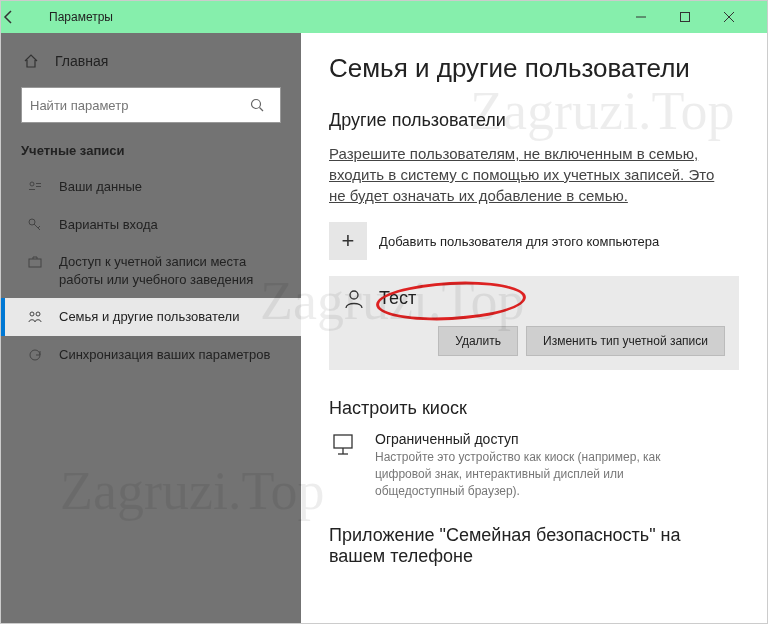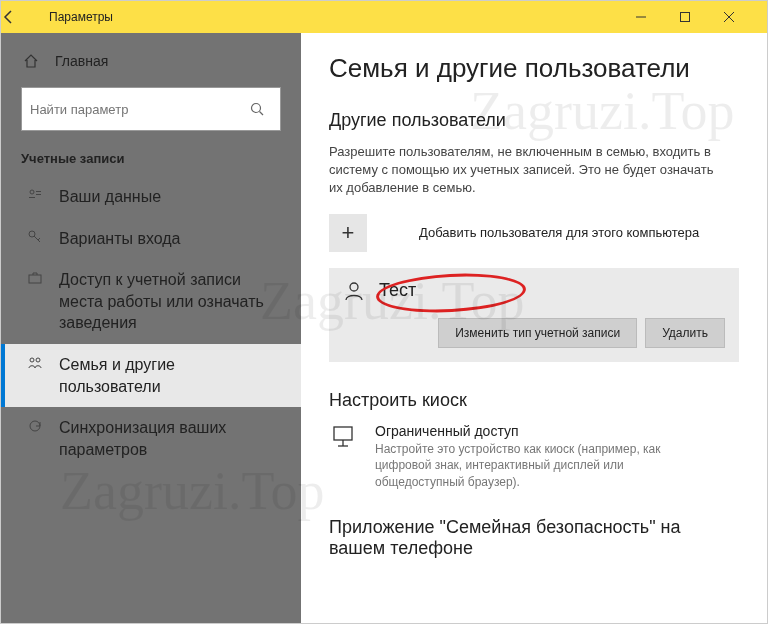--- a/index.html
+++ b/index.html
@@ -1,42 +1,42 @@
 <!DOCTYPE html>
 <html><head>
 <meta charset="utf-8">
 <style>
 * { margin: 0; padding: 0; box-sizing: border-box; font-family: "Segoe UI", Tahoma, sans-serif; }
 body { width: 768px; height: 624px; overflow: hidden; background: #fff; position: relative; }
 .window { width: 100%; height: 100%; display: flex; flex-direction: column; border: 1px solid #ccc; }
-.titlebar { height: 32px; display: flex; align-items: center; background: #fde047; }
+.titlebar { height: 32px; display: flex; align-items: center; background: #86efac; }
 .titlebar .back { width: 44px; text-align: center; font-size: 16px; color: #333; cursor: pointer; }
 .titlebar .title { font-size: 12px; color: #222; padding-left: 4px; }
 .titlebar .spacer { flex: 1; }
 .titlebar .ctrl { width: 44px; text-align: center; font-size: 13px; color: #333; cursor: pointer; line-height: 32px; }
 .body { flex: 1; display: flex; overflow: hidden; }
 .sidebar { width: 300px; background: #737373; padding: 12px 0 0 0; display: flex; flex-direction: column; }
 .home-row { display: flex; align-items: center; padding: 8px 20px; font-size: 14px; color: #222; cursor: pointer; }
 .home-row .icon { width: 20px; margin-right: 14px; display: flex; justify-content: center; }
-.search { margin: 10px 20px 14px 20px; display: flex; align-items: center; border: 1px solid #999; background: #fff; height: 44px; }
+.search { margin: 10px 20px 14px 20px; display: flex; align-items: center; border: 1px solid #999; background: #fff; height: 36px; }
 .search input { flex: 1; border: none; outline: none; padding: 0 8px; font-size: 13px; background: transparent; }
 .search .sicon { width: 30px; text-align: center; color: #666; font-size: 14px; }
 .section-title { padding: 6px 20px 10px 20px; font-size: 13px; font-weight: 600; color: #222; }
 .nav { display: flex; flex-direction: column; }
-.nav-item { display: flex; align-items: flex-start; padding: 10px 20px; font-size: 16px; color: #222; cursor: pointer; border-left: 4px solid transparent; line-height: 1.35; }
+.nav-item { display: flex; align-items: flex-start; padding: 10px 20px; font-size: 13px; color: #222; cursor: pointer; border-left: 4px solid transparent; line-height: 1.35; }
 .nav-item.active { border-left-color: #0078d4; background: #e8e8e8; }
 .nav-item .nicon { width: 20px; margin-right: 14px; display: flex; justify-content: center; color: #444; flex-shrink: 0; margin-top: 1px; }
 .nav-item .nlabel { flex: 1; }
 .content { flex: 1; padding: 20px 28px 0 28px; overflow: hidden; color: #222; }
 .content h1 { font-size: 26px; font-weight: 400; margin-bottom: 26px; }
 .content h2 { font-size: 18px; font-weight: 400; margin-bottom: 12px; margin-top: 4px; }
-.content p.desc { font-size: 13px; color: #444; line-height: 1.4; max-width: 400px; margin-bottom: 16px; }
+.content p.desc { font-size: 15px; color: #444; line-height: 1.4; max-width: 400px; margin-bottom: 16px; text-decoration: underline; }
 .add-row { display: flex; align-items: center; margin-bottom: 16px; cursor: pointer; }
 .add-row .plus { width: 38px; height: 38px; background: #e6e6e6; display: flex; align-items: center; justify-content: center; font-size: 22px; color: #333; margin-right: 12px; }
-.add-row .label { font-size: 13px; color: #222; margin-left: 40px; }
+.add-row .label { font-size: 13px; color: #222; }
 .user-card { background: #eaeaea; padding: 12px 14px 14px 14px; margin-bottom: 28px; position: relative; }
 .user-head { display: flex; align-items: flex-start; }
 .user-head .uicon { width: 26px; margin-right: 10px; color: #333; }
 .user-head .uname { font-size: 18px; color: #222; }
 .user-head .utype { font-size: 12px; color: #777; margin-top: 2px; }
 .user-actions { display: flex; justify-content: flex-end; gap: 8px; margin-top: 16px; }
 .btn { background: #cfcfcf; border: 1px solid #bbb; padding: 7px 16px; font-size: 12px; color: #222; cursor: pointer; }
 .kiosk-row { display: flex; align-items: flex-start; margin-bottom: 26px; }
 .kiosk-row .kicon { width: 32px; margin-right: 14px; color: #333; flex-shrink: 0; }
 .kiosk-row .ktitle { font-size: 14px; color: #222; margin-bottom: 2px; }
@@ -121,21 +121,21 @@
           </span>
           <span class="nlabel">Варианты входа</span>
         </div>
         <div class="nav-item">
           <span class="nicon">
             <svg width="16" height="16" viewBox="0 0 16 16">
                 <rect x="2" y="5" width="12" height="8" stroke="#444" fill="none"></rect>
                 <path d="M6 5 V3 H10 V5" stroke="#444" fill="none"></path>
               </svg>
           </span>
-          <span class="nlabel">Доступ к учетной записи места работы или означать заведения</span>
+          <span class="nlabel">Доступ к учетной записи места работы или учебного заведения</span>
         </div>
         <div class="nav-item active">
           <span class="nicon">
             <svg width="16" height="16" viewBox="0 0 16 16">
                 <circle cx="5" cy="5" r="2" stroke="#444" fill="none"></circle>
                 <circle cx="11" cy="5" r="2" stroke="#444" fill="none"></circle>
                 <path d="M2 13 C2 10 8 10 8 13 M8 13 C8 10 14 10 14 13" stroke="#444" fill="none"></path>
               </svg>
           </span>
           <span class="nlabel">Семья и другие пользователи</span>
@@ -169,22 +169,22 @@
             <svg width="22" height="22" viewBox="0 0 22 22">
                 <circle cx="11" cy="7" r="4" stroke="#333" stroke-width="1.3" fill="none"></circle>
                 <path d="M3 20 C3 14 19 14 19 20" stroke="#333" stroke-width="1.3" fill="none"></path>
               </svg>
           </div>
           <div>
             <div class="uname">Тест</div>
           </div>
         </div>
         <div class="user-actions">
+          <button class="btn">Удалить</button>
           <button class="btn">Изменить тип учетной записи</button>
-          <button class="btn">Удалить</button>
         </div>
         <div class="highlight-ellipse"></div>
       </div>
 
       <h2>Настроить киоск</h2>
       <div class="kiosk-row">
         <div class="kicon">
           <svg width="28" height="28" viewBox="0 0 28 28">
               <rect x="5" y="4" width="18" height="13" stroke="#333" stroke-width="1.3" fill="none"></rect>
               <line x1="14" y1="17" x2="14" y2="23" stroke="#333" stroke-width="1.3"></line>

